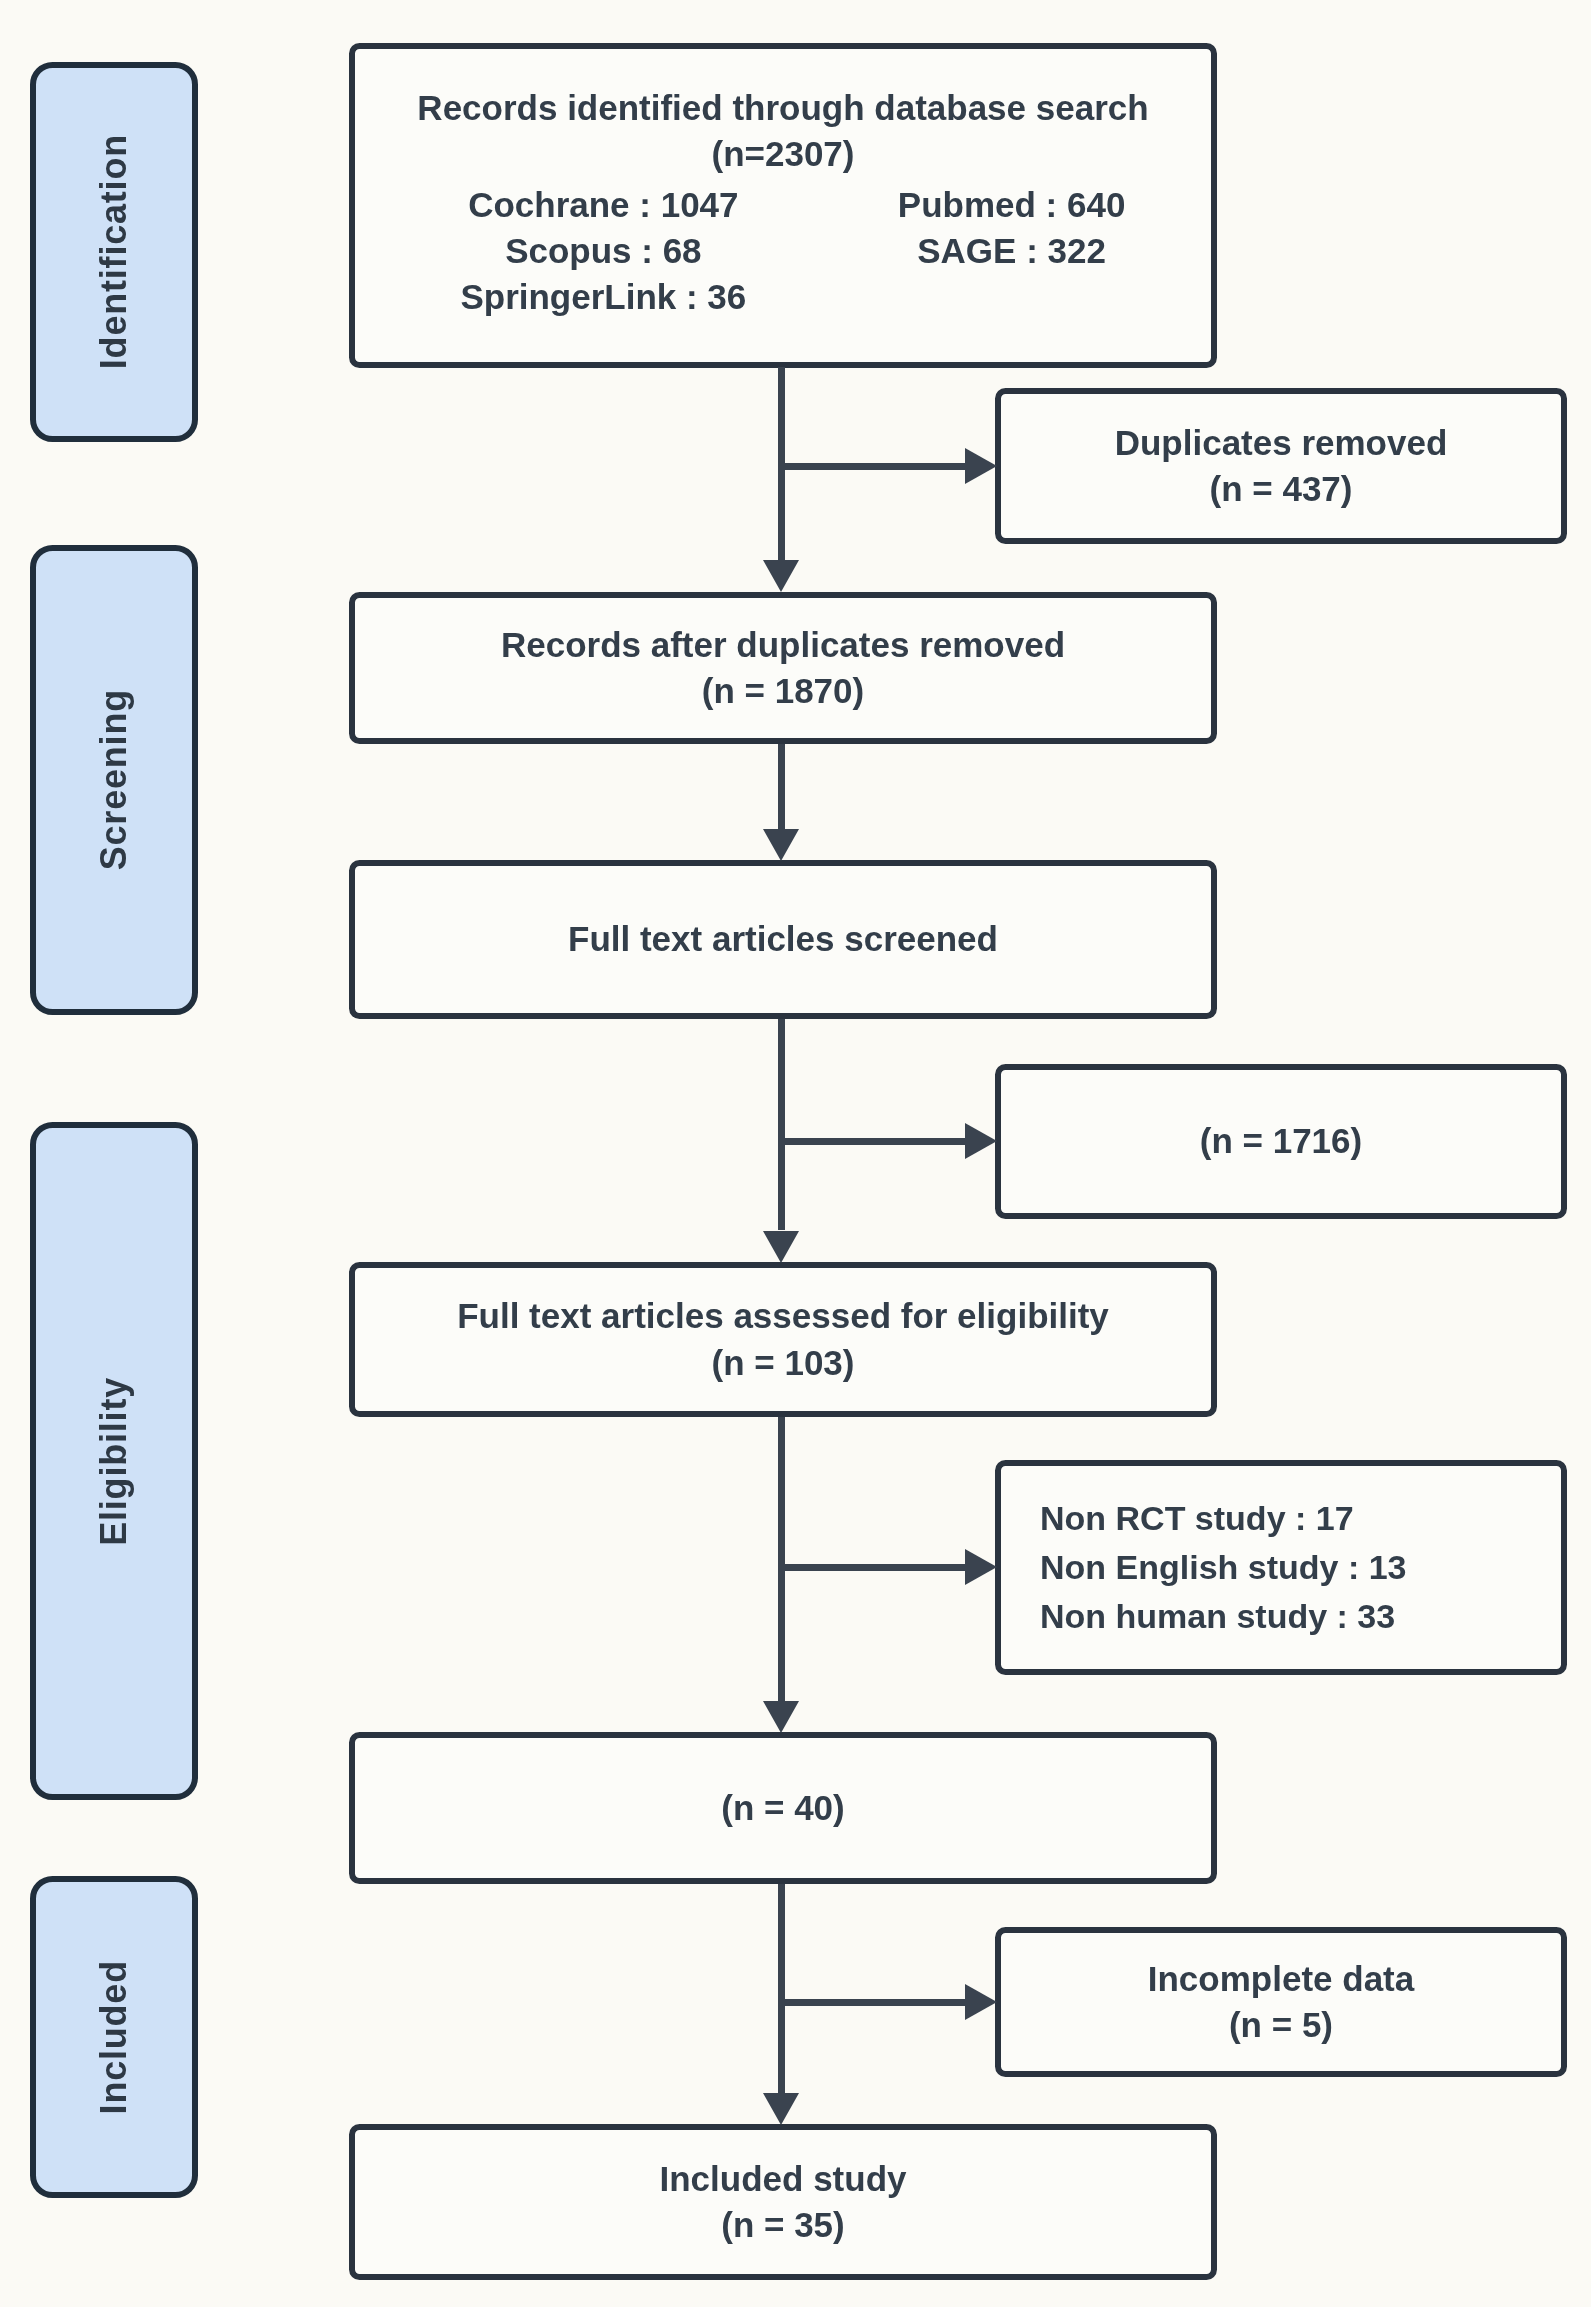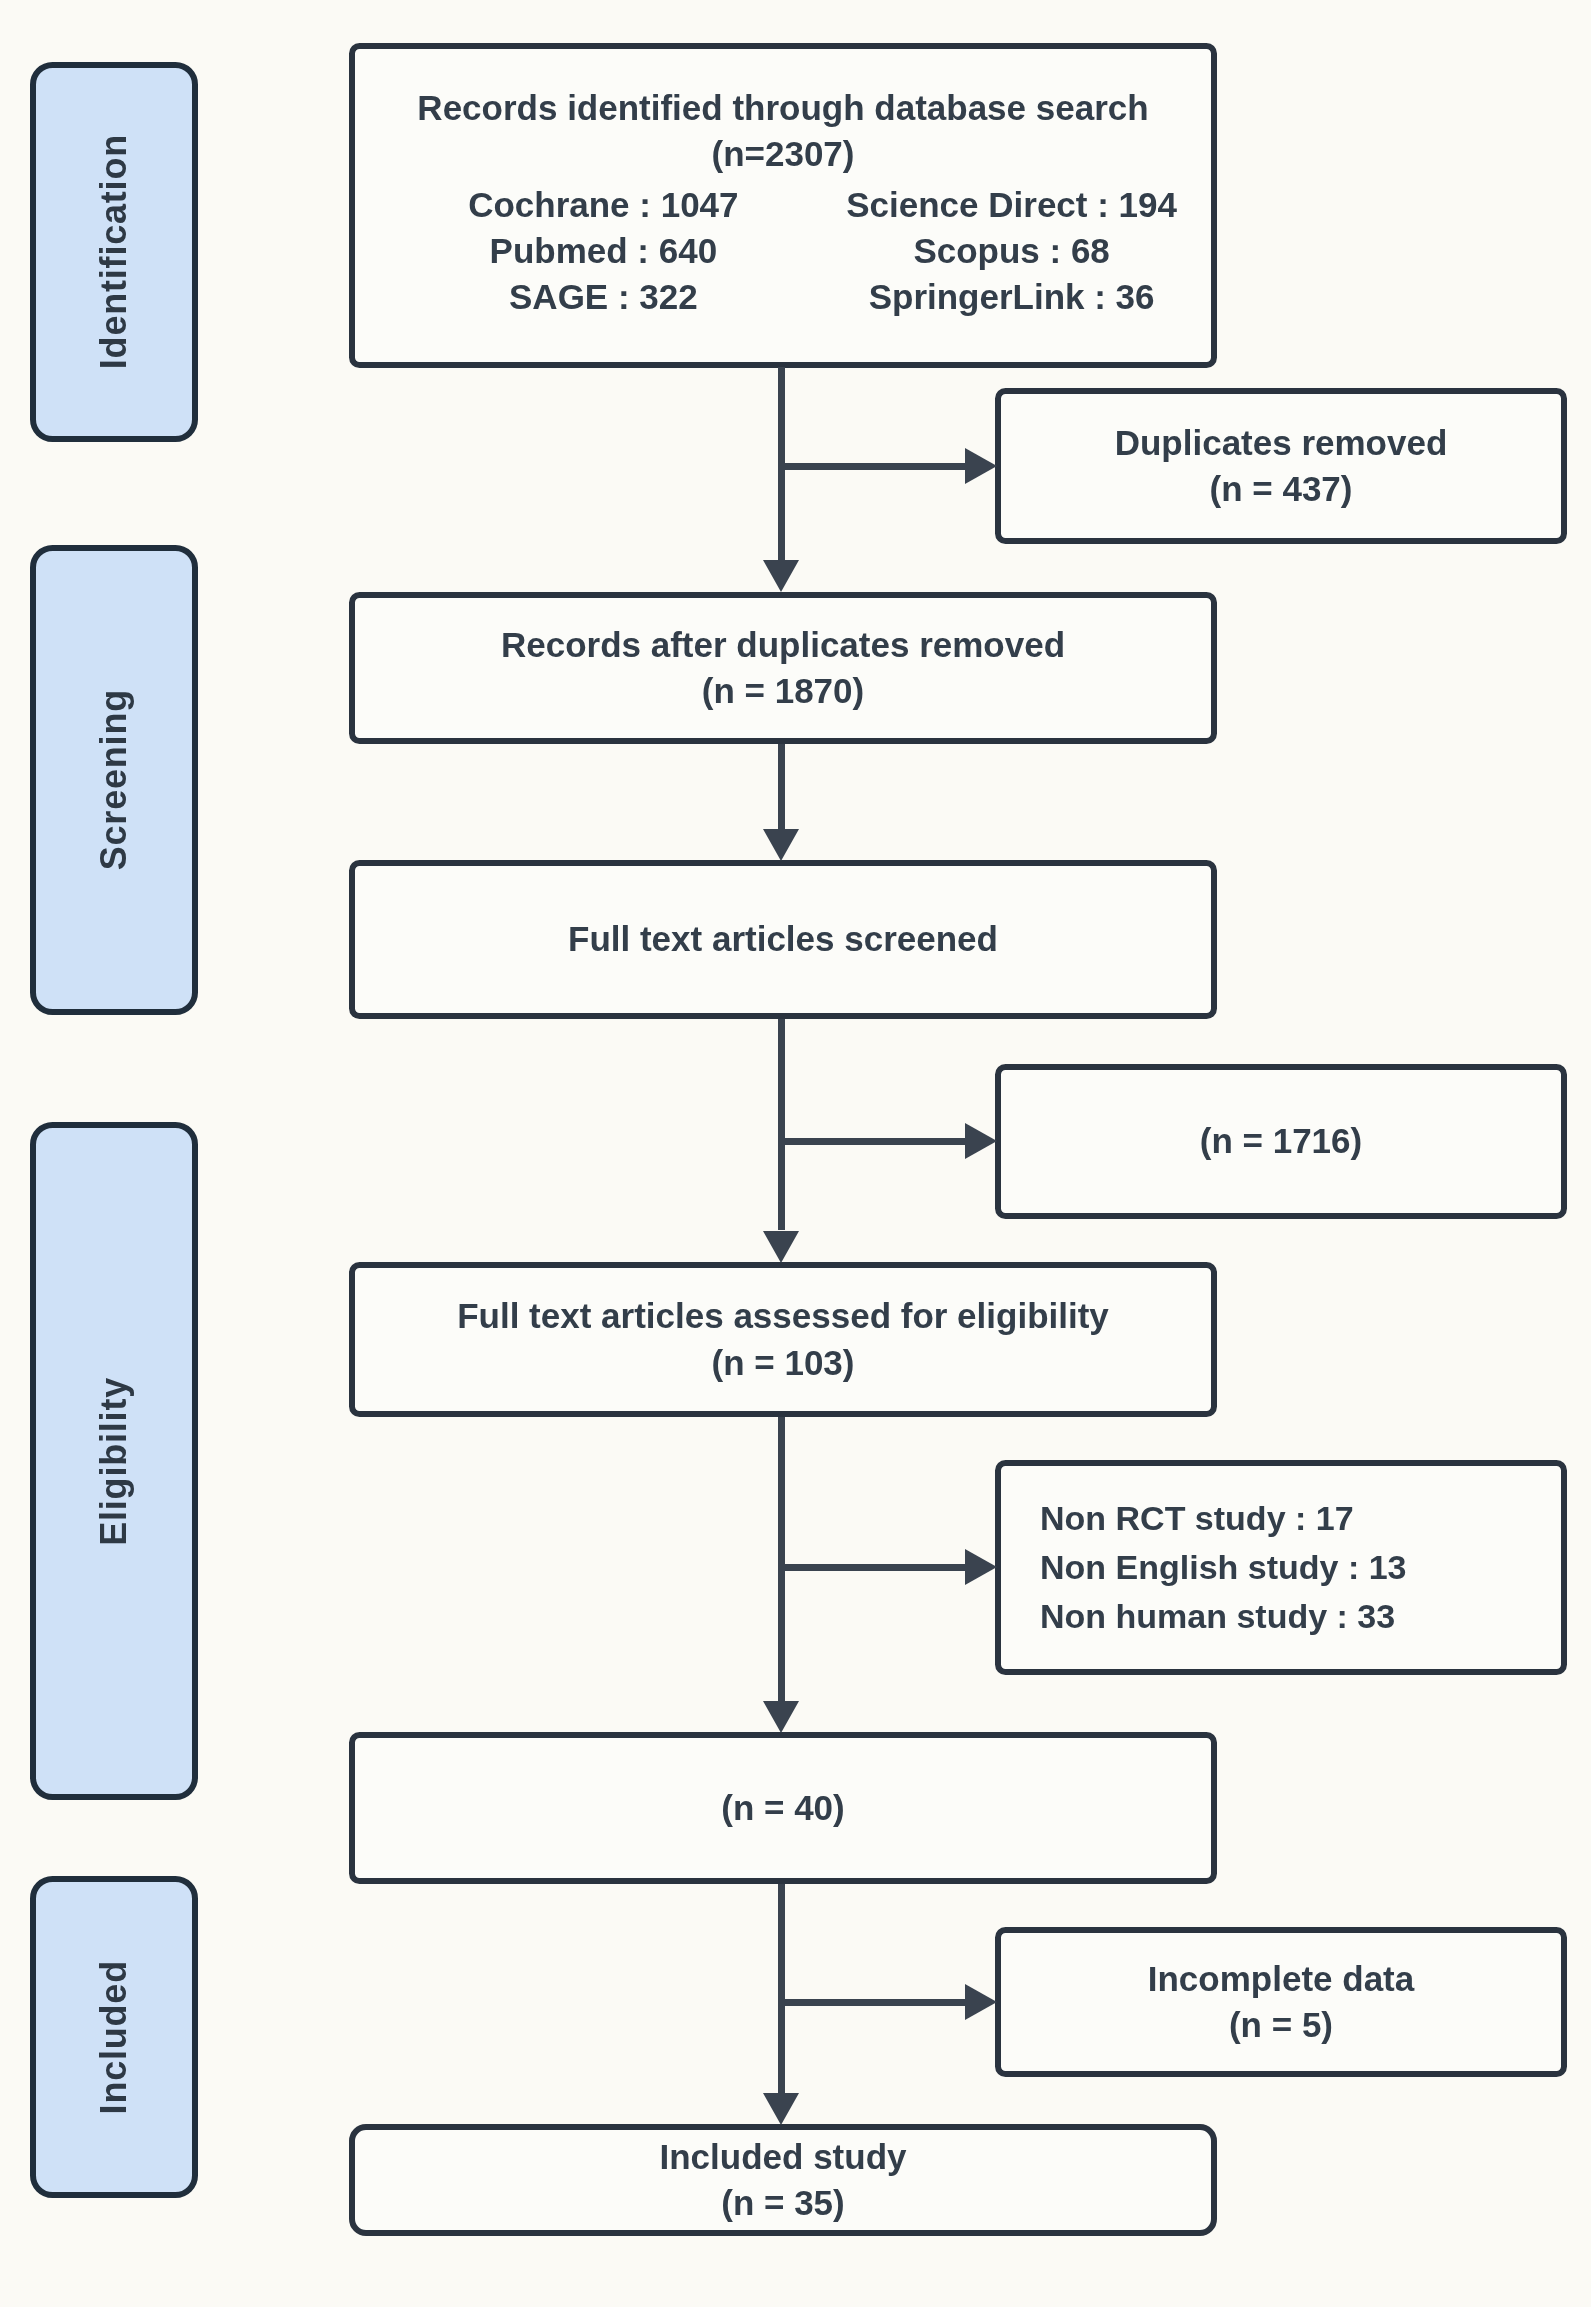--- a/index.html
+++ b/index.html
@@ -116,21 +116,20 @@
   </div>
   <div class="stage" style="top:1876px;height:322px;">
     <div class="stage-label">Included</div>
   </div>
 
   <div class="box main-box box-top" style="top:43px;height:325px;">
     <div class="title">Records identified through database search</div>
     <div class="count">(n=2307)</div>
     <div class="src-grid">
       <div>Cochrane : 1047</div>
-      <div>Science Direct : 194</div>
       <div>Pubmed : 640</div>
       <div>Scopus : 68</div>
       <div>SAGE : 322</div>
       <div>SpringerLink : 36</div>
     </div>
   </div>
 
   <div class="box main-box" style="top:592px;height:152px;">
     <div class="title">Records after duplicates removed</div>
     <div class="count">(n = 1870)</div>
@@ -142,21 +141,21 @@
 
   <div class="box main-box" style="top:1262px;height:155px;">
     <div class="title">Full text articles assessed for eligibility</div>
     <div class="count">(n = 103)</div>
   </div>
 
   <div class="box main-box" style="top:1732px;height:152px;">
     <div class="count">(n = 40)</div>
   </div>
 
-  <div class="box main-box" style="top:2124px;height:112px;border-radius:17px;">
+  <div class="box main-box" style="top:2124px;height:156px;">
     <div class="title">Included study</div>
     <div class="count">(n = 35)</div>
   </div>
 
   <div class="box side-box" style="top:388px;height:156px;">
     <div class="title">Duplicates removed</div>
     <div class="count">(n = 437)</div>
   </div>
 
   <div class="box side-box" style="top:1064px;height:155px;">

